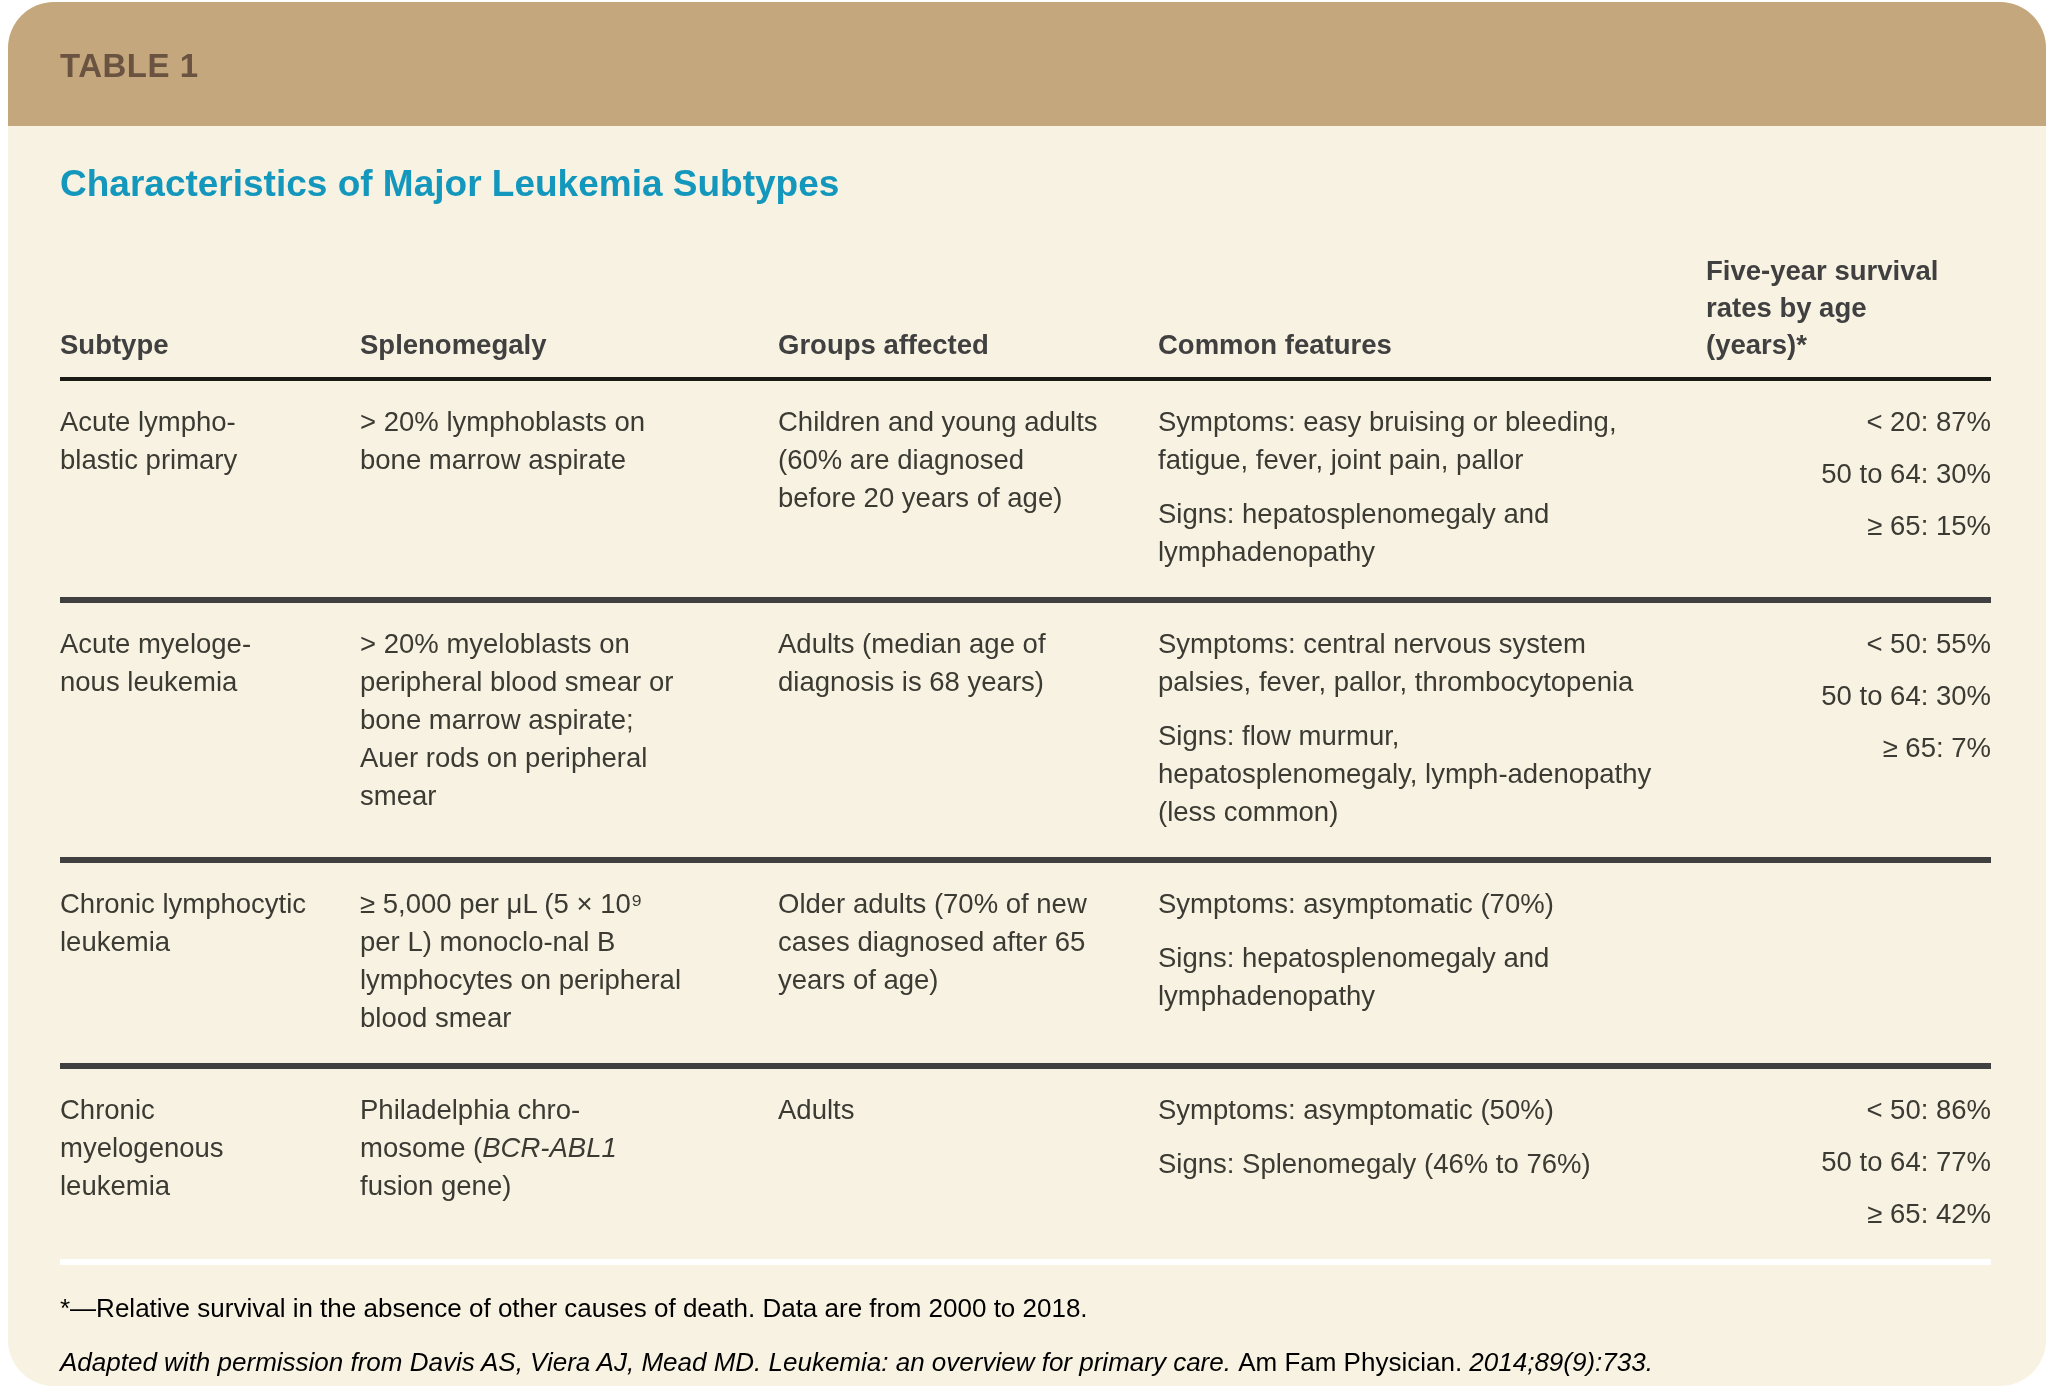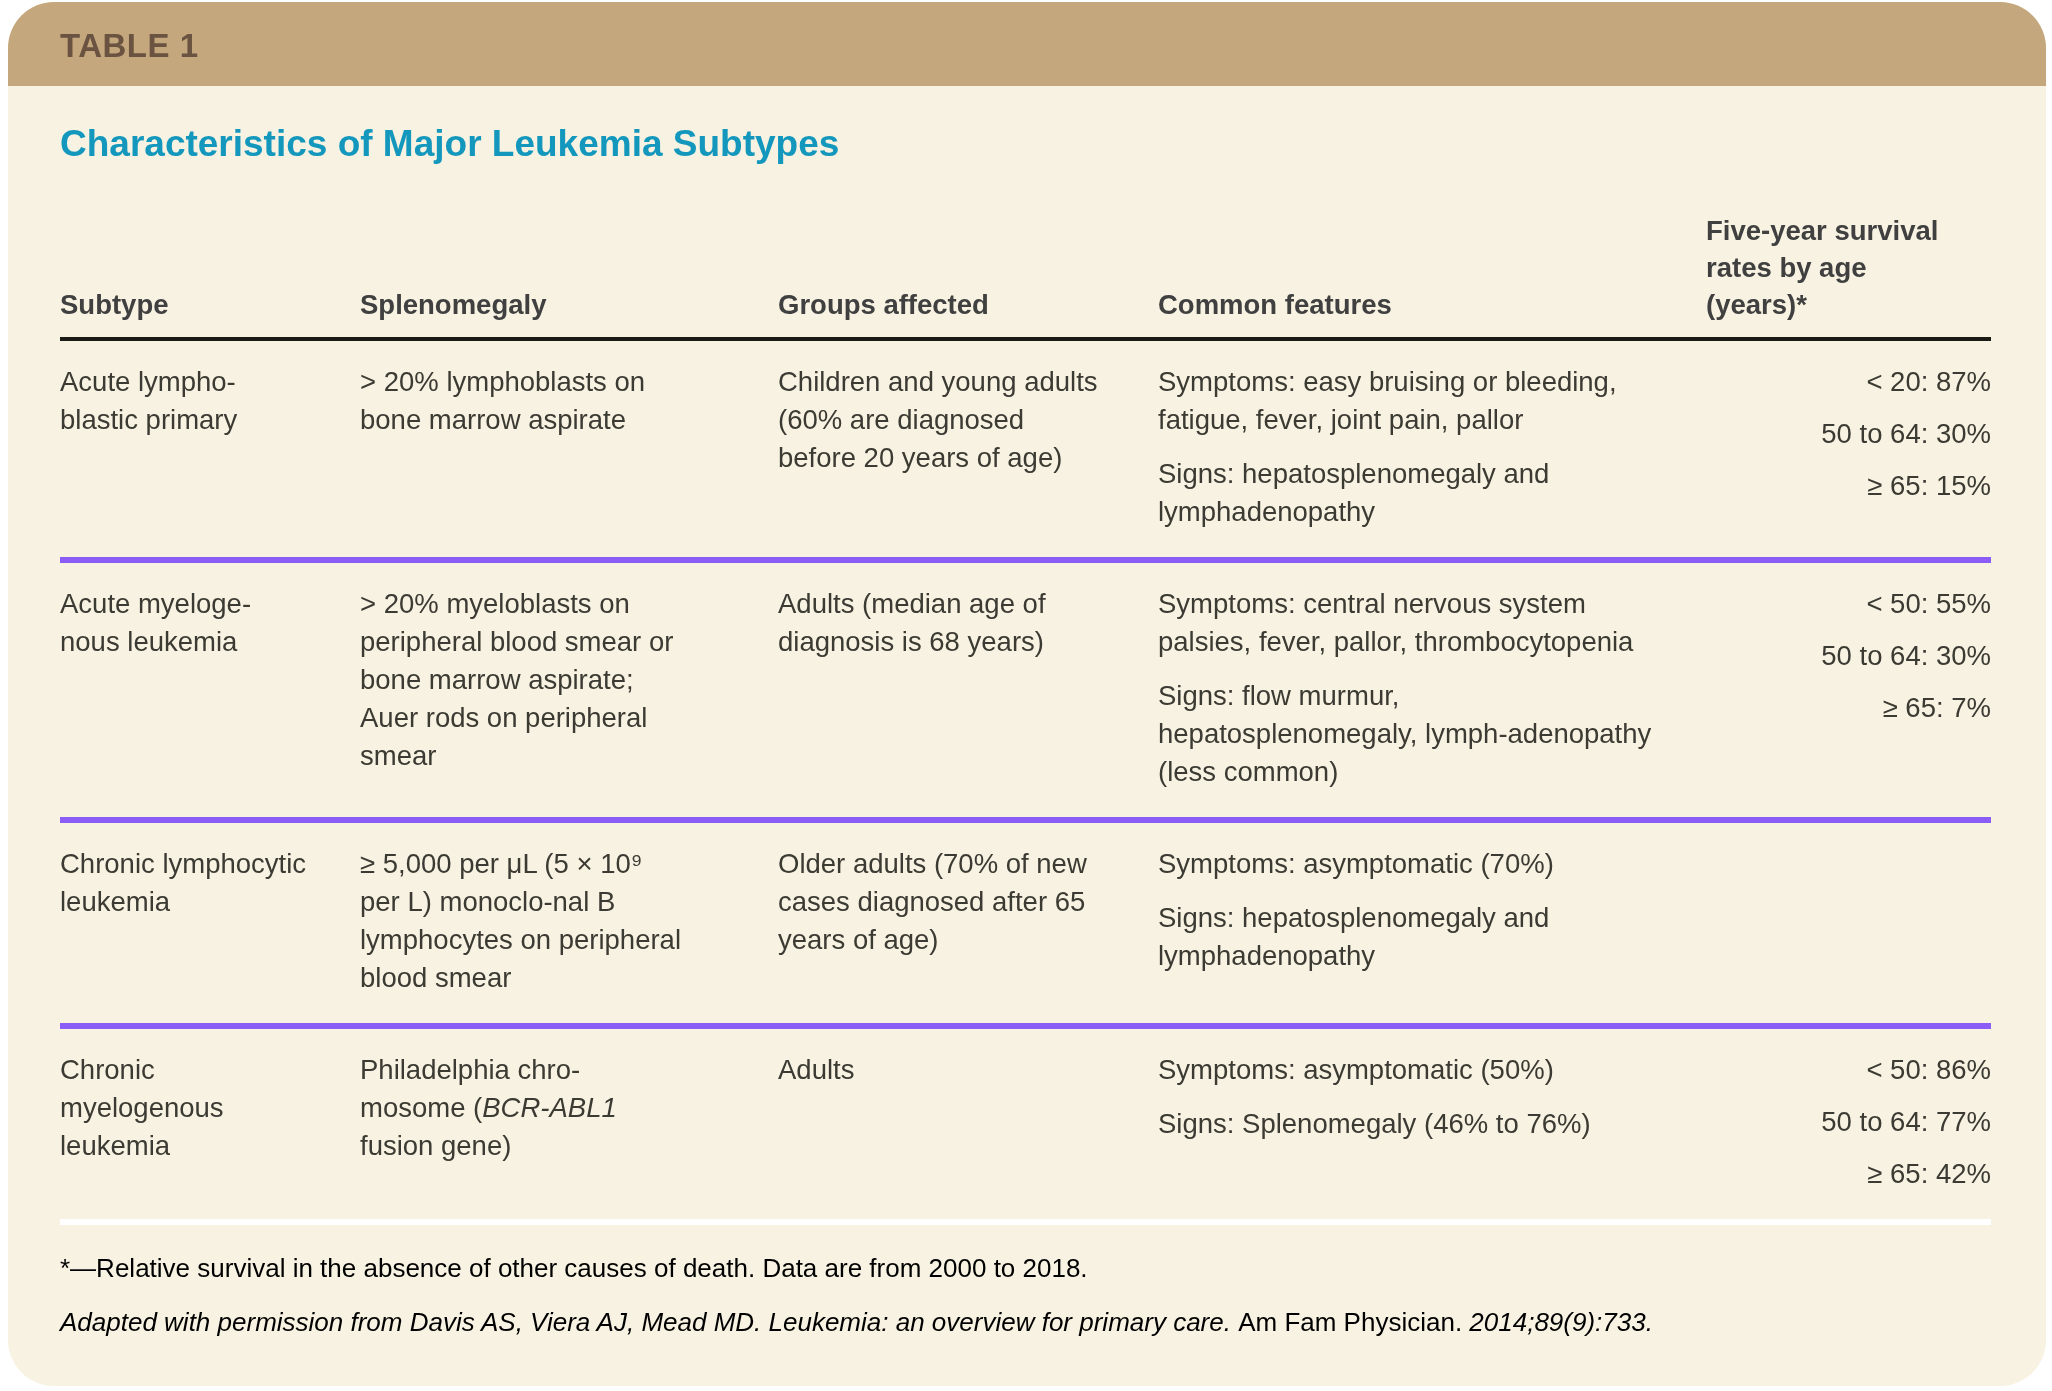--- a/index.html
+++ b/index.html
@@ -12,21 +12,21 @@
   .card{
     margin:2px 6px 0 8px;
     height:1384px;
     background:#F7F2E1;
     border-radius:46px;
     overflow:hidden;
     box-sizing:border-box;
   }
   .header-bar{
     background:#C4A77C;
-    height:84px;
+    height:124px;
     display:flex;
     align-items:center;
     padding:4px 52px 0 52px;
     box-sizing:border-box;
   }
   .table-label{
     color:#6A5341;
     font-size:33px;
     font-weight:bold;
     letter-spacing:0.5px;
@@ -55,21 +55,21 @@
     font-size:27.5px;
     line-height:37px;
     padding-right:30px;
   }
   .row{
     padding:22px 0 26px 0;
     font-size:27.5px;
     line-height:38px;
     color:#3B3A33;
   }
-  .row + .row{ border-top:6px solid #8b5cf6; }
+  .row + .row{ border-top:6px solid #404040; }
   .cell{ padding-right:50px; }
   .cell.description{ padding-right:95px; }
   .cell.survival{ padding-right:0; }
   .cell p{ margin:0 0 16px 0; }
   .cell p:last-child{ margin-bottom:0; }
   .cell.survival p{ margin:0 0 14px 0;text-align:right; }
   .cell.survival p:last-child{ margin-bottom:0; }
   em{ font-style:italic; }
   .footnotes{
     border-top:6px solid #FFFFFF;

